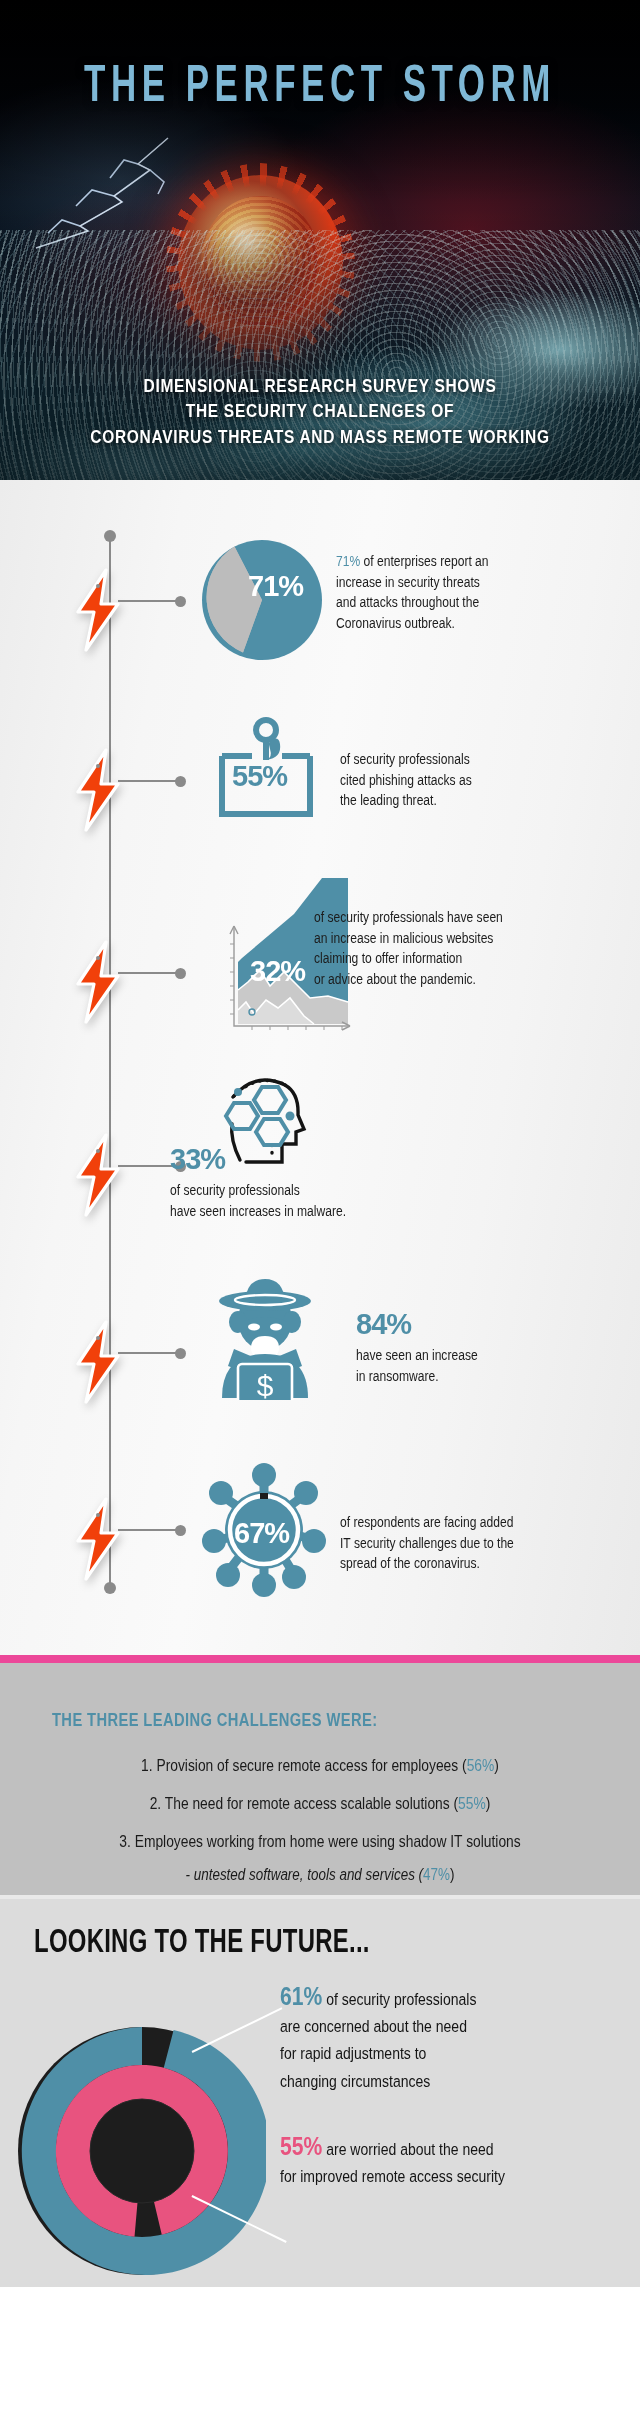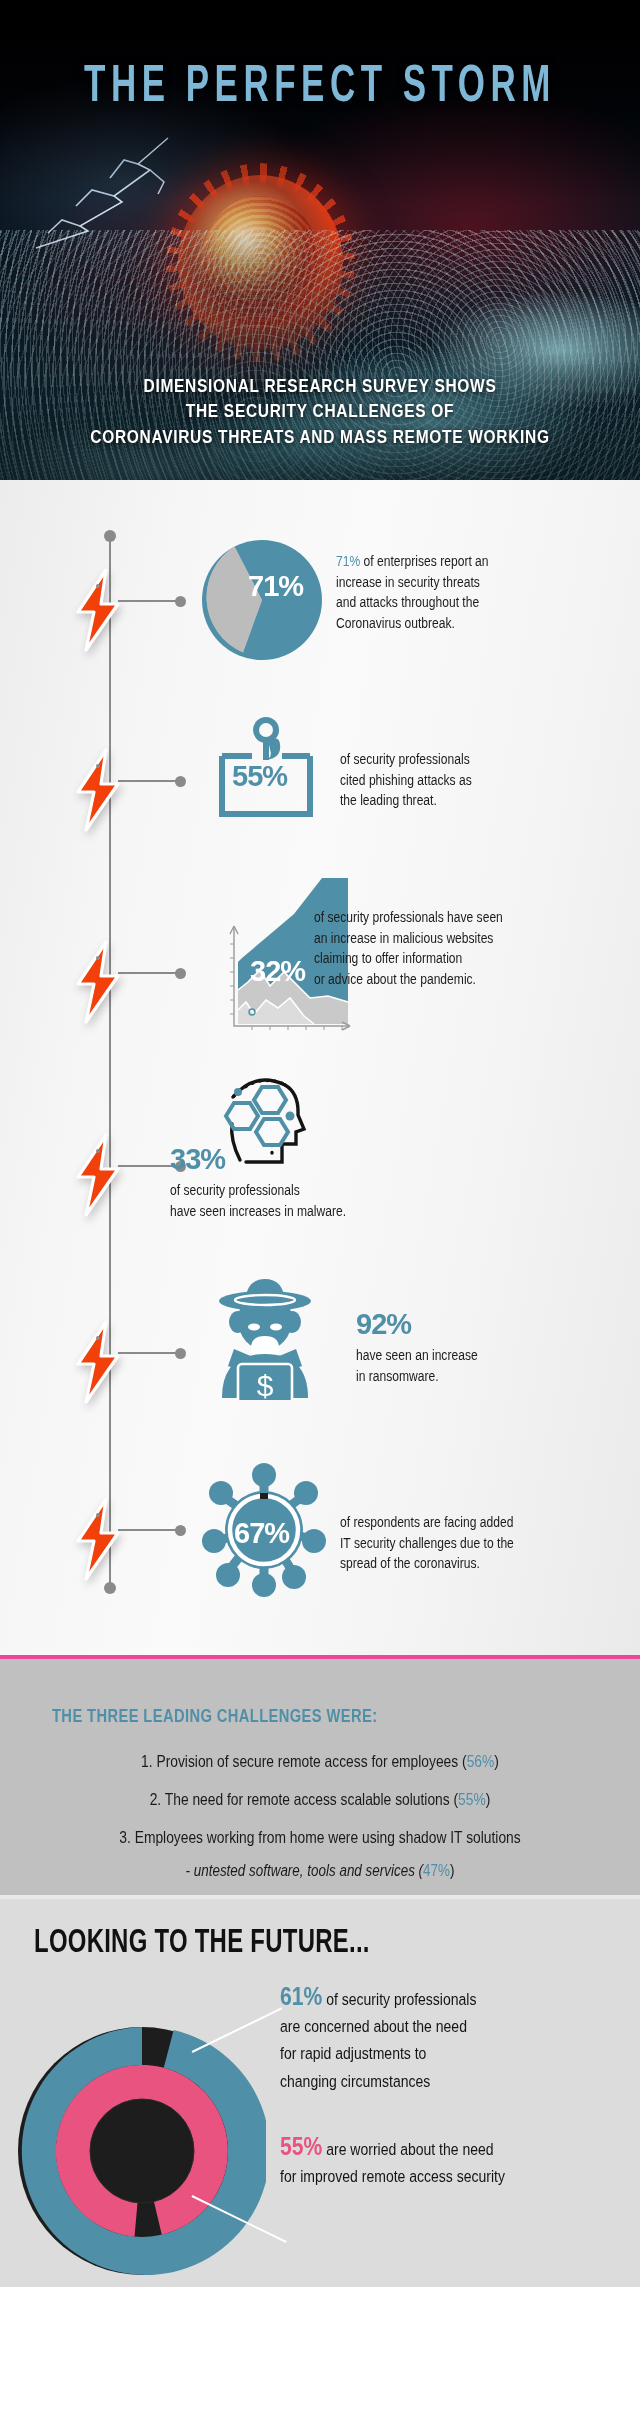--- a/index.html
+++ b/index.html
@@ -171,21 +171,21 @@
     font-size: 29px;
     font-weight: bold;
     letter-spacing: -1px;
   }
 
   
   .challenges {
     position: relative;
     width: 640px; height: 240px;
     background: #c0c0c0;
-    border-top: 4px solid #ec4899;
+    border-top: 8px solid #ec4899;
   }
   .ch-title {
     position: absolute; left: 52px; top: 46px;
     color: #4f8fa7;
     font-size: 15.5px; font-weight: bold;
     letter-spacing: .4px;
     transform: scaleY(1.2) scaleX(.95);
     transform-origin: left top;
   }
   .ch-item {
@@ -418,21 +418,21 @@
         <path d="M38 52 q23 -10 46 0 l0 11 q-23 7 -46 0 Z" fill="#4f8fa7"></path>
         <ellipse cx="50" cy="57" rx="6" ry="3.4" fill="#ffffff"></ellipse>
         <ellipse cx="72" cy="57" rx="6" ry="3.4" fill="#ffffff"></ellipse>
         <path d="M61 66 q-14 0 -14 12 q0 10 14 10 q14 0 14 -10 q0 -12 -14 -12 Z" fill="#ffffff"></path>
         <path d="M18 128 q0 -44 43 -44 q43 0 43 44 Z" fill="#4f8fa7"></path>
         <path d="M30 79 L61 92 L92 79 L98 96 L61 110 L24 96 Z" fill="#4f8fa7"></path>
         <rect x="34" y="94" width="54" height="40" rx="4" fill="#4f8fa7" stroke="#ffffff" stroke-width="2.6"></rect>
         <text x="61" y="126" font-family="Liberation Sans, sans-serif" font-size="30" fill="#ffffff" text-anchor="middle">$</text>
       </svg>
 
-      <div class="icon-pct-teal" style="left:356px;top:58px;">92%</div>
+      <div class="icon-pct-teal" style="left:356px;top:58px;">84%</div>
       <div class="stat-text" style="left:356px;top:96px;width:250px;">
         <span>have seen an increase</span><br>
         <span>in ransomware.</span>
       </div>
     </div>
 
     <div class="row" style="top:955px;height:200px;">
       <svg class="bolt" style="top:62px;" viewBox="0 0 54 84">
         <path d="M34 2 L6 44 L22 44 L14 82 L46 36 L29 36 Z" fill="#f1400a" stroke="#ffffff" stroke-width="3.2" stroke-linejoin="round"></path>
       </svg>

